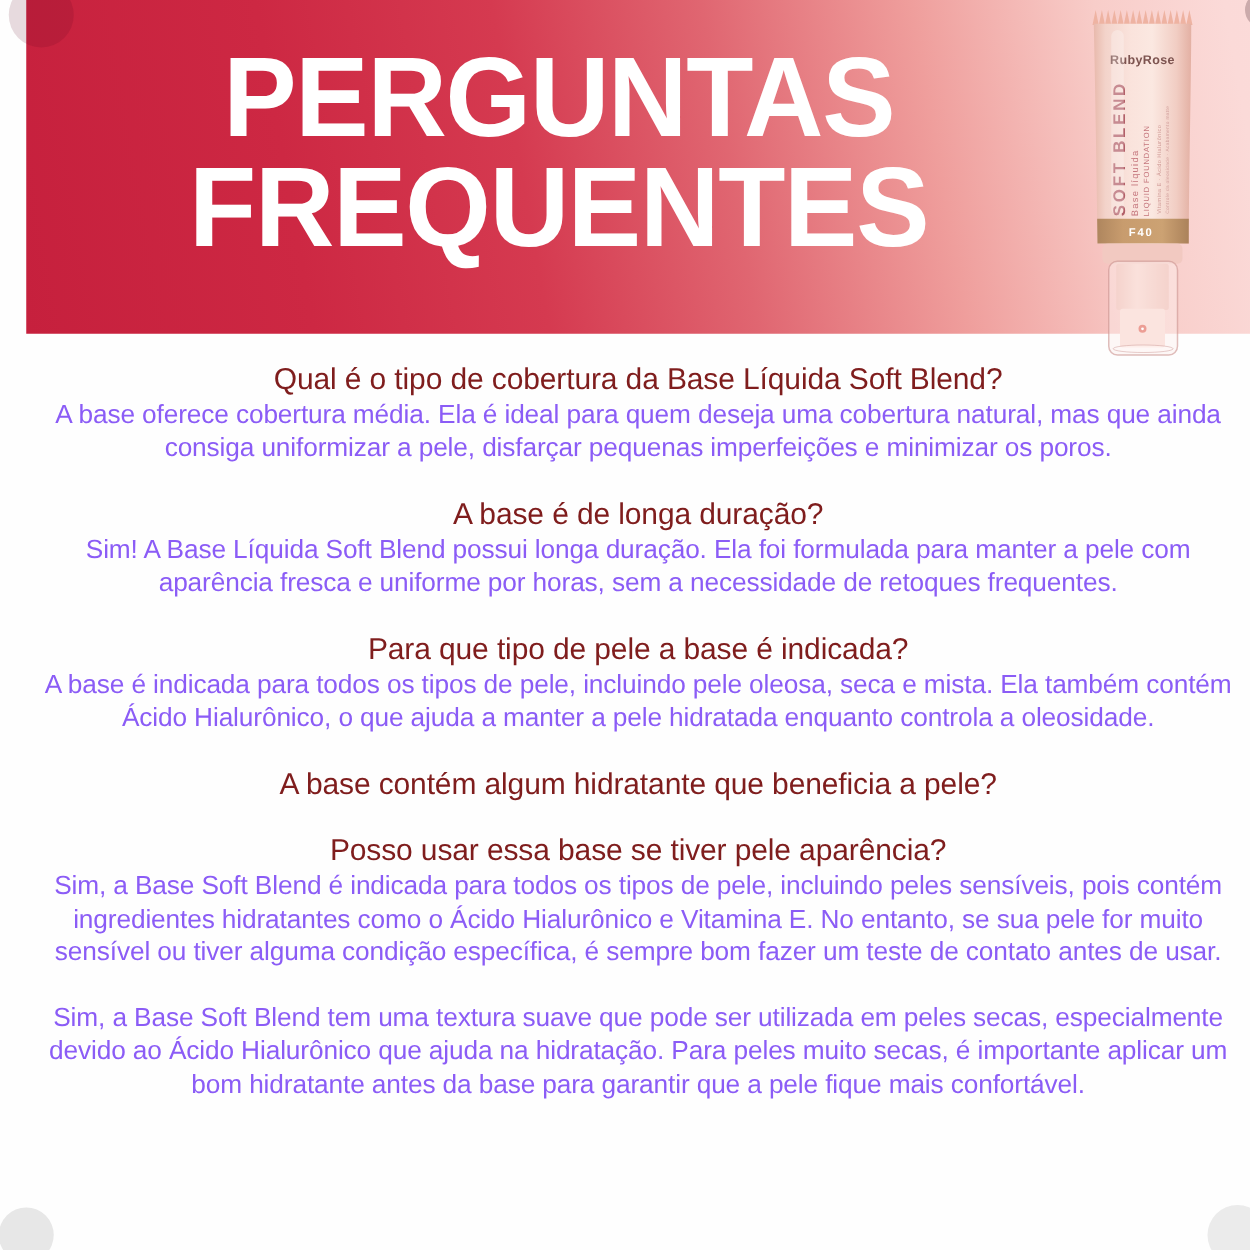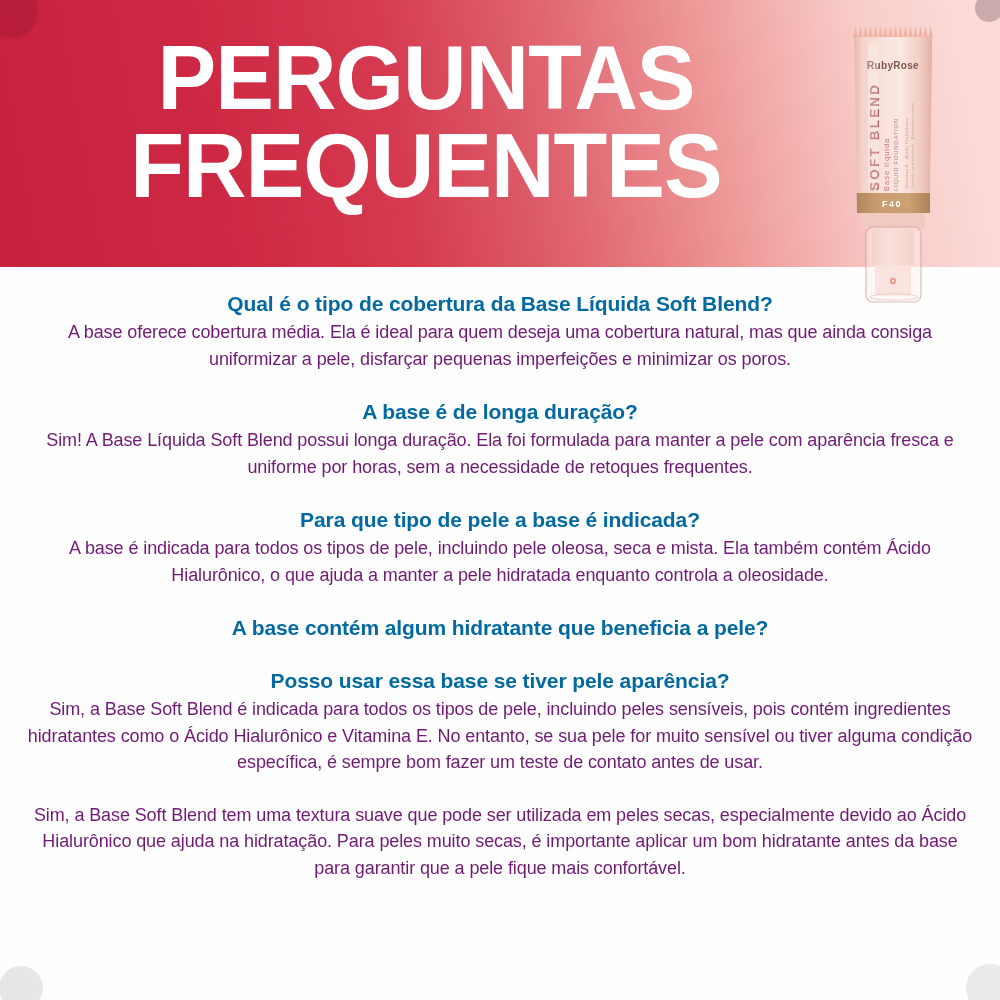--- a/index.html
+++ b/index.html
@@ -4,21 +4,21 @@
 <style>
   * { margin: 0; padding: 0; box-sizing: border-box; }
   html, body { width: 1000px; height: 1000px; }
   body {
     font-family: "Liberation Sans", "DejaVu Sans", sans-serif;
     background: #ffffff;
     color: #1e1e1f;
     overflow: hidden;
     position: relative;
   }
-  .page { position: relative; width: 1000px; height: 1000px; background: #fefefe; }
+  .page { position: relative; width: 1000px; height: 1000px; background: #fefefe; padding-left: 21px; }
 
   
   .hero {
     position: relative;
     width: 1000px;
     height: 267px;
     background: linear-gradient(80deg,
       #c6203d 0%, #cd2843 22%, #d53a50 40%,
       #e06671 56%, #ef9e9c 72%, #f8cdc9 86%, #fbdad8 96%, #fbdbd9 100%);
     overflow: visible;
@@ -38,43 +38,43 @@
     font-weight: 700;
     font-size: 88px;
     line-height: 85px;
     letter-spacing: -1px;
     transform: scaleY(1.03);
     transform-origin: top center;
   }
   .hero-title span { display: block; }
 
   
-  .product { position: absolute; left: 842px; top: 20px; width: 100px; height: 285px; }
+  .product { position: absolute; left: 842px; top: 2px; width: 100px; height: 285px; }
   .product svg { display: block; width: 100%; height: 100%; }
 
   
   .faq {
     width: 952px;
     margin: 0 auto;
     padding-top: 23px;
     text-align: center;
   }
   .faq-item { margin-bottom: 26px; }
   .faq-item h3 {
-    font-size: 21px;
-    font-weight: 700;
-    color: #0369a1;
+    font-size: 24px;
+    font-weight: 400;
+    color: #7f1d1d;
     line-height: 27px;
     margin-bottom: 2px;
     letter-spacing: -0.1px;
   }
   .faq-item p {
-    font-size: 18px;
+    font-size: 21px;
     line-height: 26.5px;
-    color: #701a75;
+    color: #8b5cf6;
     letter-spacing: -0.1px;
   }
 </style>
 </head>
 <body>
 
 <div class="page">
 
   <header class="hero">
     <div class="decor-circle decor-tl"></div>

